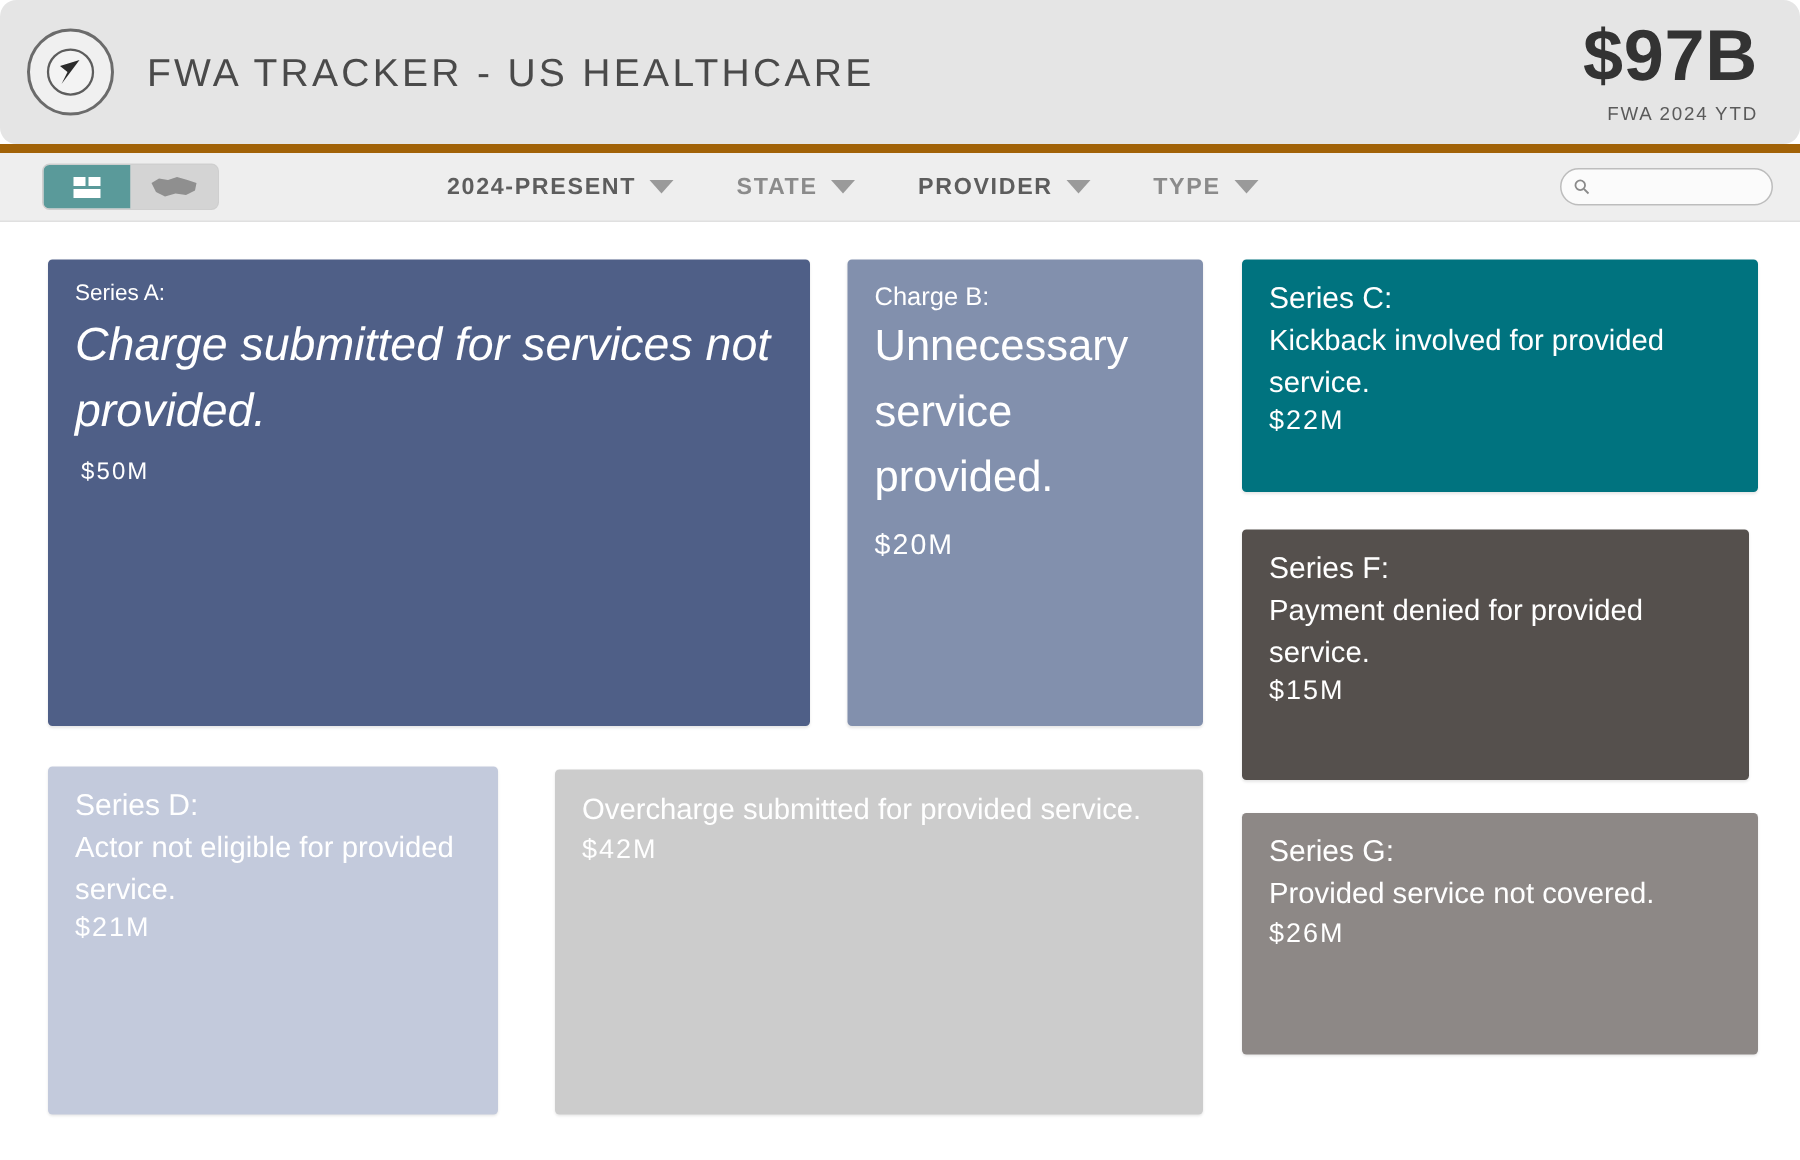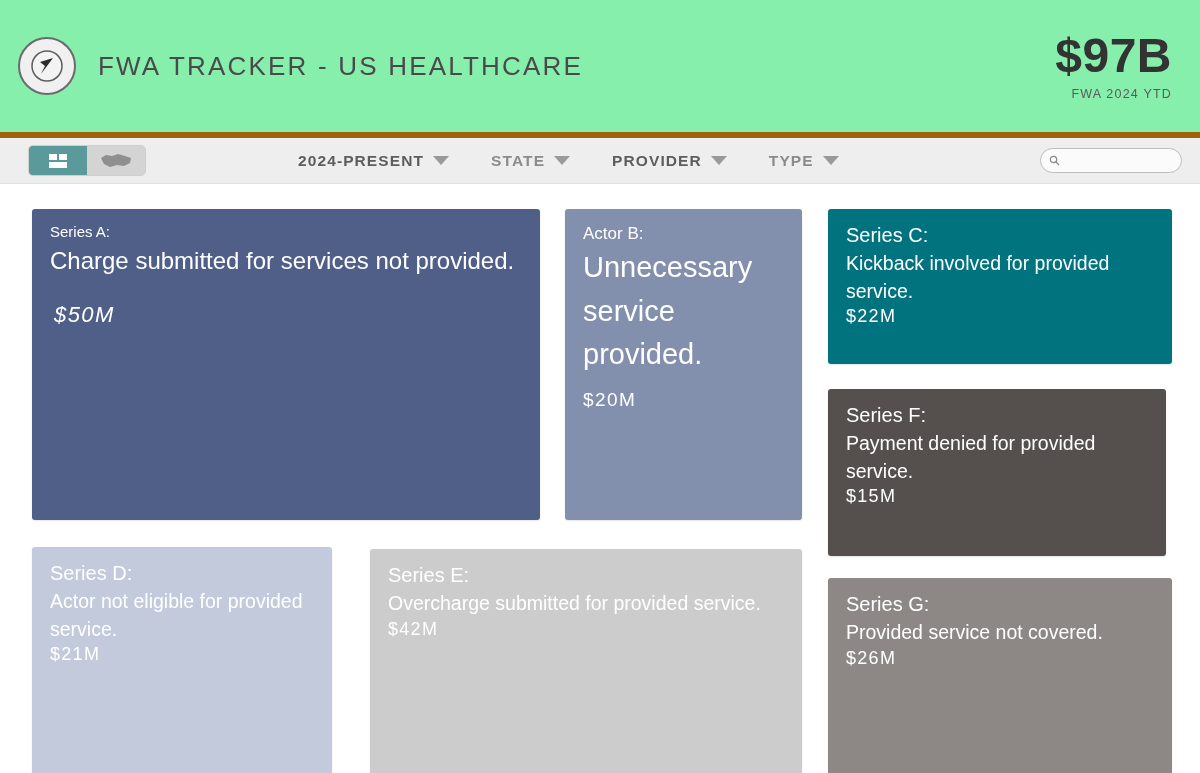--- a/index.html
+++ b/index.html
@@ -11,25 +11,26 @@
     overflow: hidden;
   }
   #app {
     width: 1200px; height: 773px;
     position: relative;
     background: #ffffff;
   }
 
   
   .header {
-    height: 132px;
+    height: 96px;
     display: flex;
     align-items: center;
     padding: 0 28px 0 18px;
-    background: #86efac;
+    background: #e5e5e5;
+    border-radius: 11px;
   }
   .brand {
     display: flex;
     align-items: center;
     gap: 22px;
     flex: 1 1 auto;
   }
   .logo {
     width: 58px; height: 58px;
     border-radius: 50%;
@@ -167,22 +168,22 @@
     font-weight: 400;
   }
   .tile .amount {
     font-size: 17px;
     letter-spacing: 1.2px;
     margin-top: 4px;
   }
 
   
   .tile.size-xl .series { font-size: 15px; }
-  .tile.size-xl .desc { font-size: 24px; line-height: 1.42; margin-top: 2px; }
-  .tile.size-xl .amount { font-size: 22px; margin-top: 24px; margin-left: 4px; letter-spacing: 1.4px; font-style: italic; }
+  .tile.size-xl .desc { font-size: 31px; line-height: 1.42; margin-top: 2px; font-style: italic; }
+  .tile.size-xl .amount { font-size: 16px; margin-top: 10px; margin-left: 4px; letter-spacing: 1.4px; }
 
   .tile.size-lg .series { font-size: 17px; }
   .tile.size-lg .desc { font-size: 29px; line-height: 1.5; margin-top: 2px; }
   .tile.size-lg .amount { font-size: 19px; margin-top: 12px; letter-spacing: 1.4px; }
 
   .tile.size-md .series { font-size: 20px; }
   .tile.size-md .desc { font-size: 19.5px; line-height: 1.42; }
   .tile.size-md .amount { font-size: 18px; letter-spacing: 1.3px; margin-top: 1px; }
 </style>
 </head>
@@ -255,21 +256,21 @@
   <div class="canvas">
     <div class="grid">
 
       <div class="tile size-xl" style="left:0px; top:0px; width:508px; height:311px; background:#4f5f87;">
         <div class="series">Series A:</div>
         <div class="desc">Charge submitted for services not provided.</div>
         <div class="amount">$50M</div>
       </div>
 
       <div class="tile size-lg" style="left:533px; top:0px; width:237px; height:311px; background:#8290ad;">
-        <div class="series">Actor B:</div>
+        <div class="series">Charge B:</div>
         <div class="desc">Unnecessary service provided.</div>
         <div class="amount">$20M</div>
       </div>
 
       <div class="tile size-md" style="left:796px; top:0px; width:344px; height:155px; background:#00737f;">
         <div class="series">Series C:</div>
         <div class="desc">Kickback involved for provided service.</div>
         <div class="amount">$22M</div>
       </div>
 
@@ -279,26 +280,25 @@
         <div class="amount">$15M</div>
       </div>
 
       <div class="tile size-md" style="left:0px; top:338px; width:300px; height:232px; background:#c3cadc;">
         <div class="series">Series D:</div>
         <div class="desc">Actor not eligible for provided service.</div>
         <div class="amount">$21M</div>
       </div>
 
       <div class="tile size-md" style="left:338px; top:340px; width:432px; height:230px; background:#cccccc;">
-        <div class="series">Series E:</div>
         <div class="desc">Overcharge submitted for provided service.</div>
         <div class="amount">$42M</div>
       </div>
 
-      <div class="tile size-md" style="left:796px; top:369px; width:344px; height:213px; background:#8d8886;">
+      <div class="tile size-md" style="left:796px; top:369px; width:344px; height:161px; background:#8d8886;">
         <div class="series">Series G:</div>
         <div class="desc">Provided service not covered.</div>
         <div class="amount">$26M</div>
       </div>
 
     </div>
   </div>
 
 </div>
 

